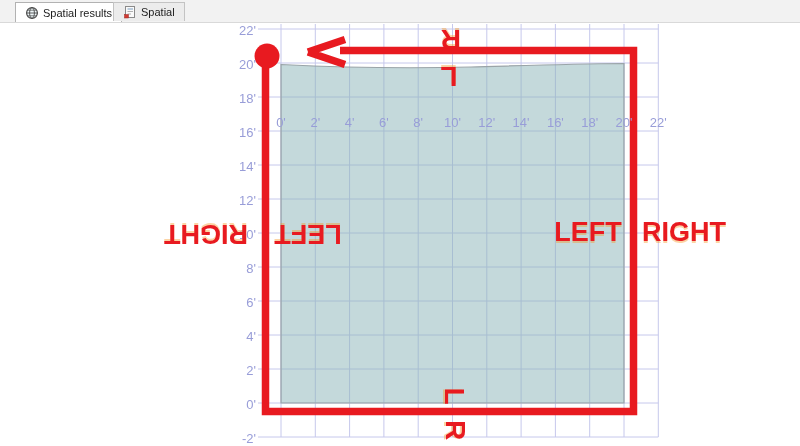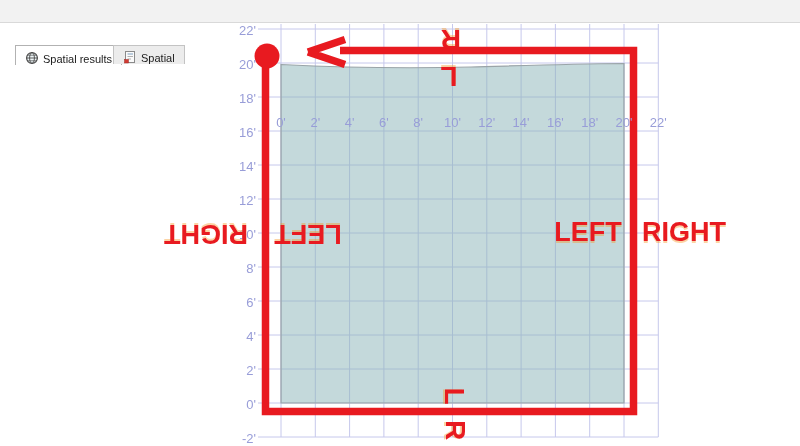--- a/index.html
+++ b/index.html
@@ -1,23 +1,23 @@
 <!DOCTYPE html>
 <html><head>
 <meta charset="utf-8">
 <style>
   html,body{margin:0;padding:0;background:#fff;}
   .screen{position:relative;width:800px;height:446px;overflow:hidden;background:#fff;
           font-family:"Liberation Sans",sans-serif;}
   
   .tabbar{position:absolute;left:0;top:0;width:800px;height:22px;background:#f2f2f2;
           border-bottom:1px solid #d9d9d9;z-index:30;}
-  .tab{position:absolute;top:2px;height:19px;display:flex;align-items:flex-end;gap:4px;
-       padding:0 9px;font-size:11px;color:#1b1b1b;border:1px solid #c3c3c3;border-bottom:none;
-       box-sizing:border-box;background:#ececec;cursor:default;margin-top:43px;}
+  .tab{position:absolute;top:2px;height:19px;display:flex;align-items:center;gap:4px;
+       padding:8px 9px;font-size:11px;color:#1b1b1b;border:1px solid #c3c3c3;border-bottom:none;
+       box-sizing:border-box;background:#ececec;cursor:default;}
   .tab.active{background:#ffffff;border-color:#b2b2b2;height:20px;}
   .ticon{display:inline-flex;width:14px;height:14px;}
   
   .plot{position:absolute;left:0;top:0;width:800px;height:446px;}
   #plot-svg{position:absolute;left:0;top:0;}
   .axlab{position:absolute;font-size:13px;color:#989dd8;white-space:nowrap;}
   .xlab{transform:translateX(-50%);}
   .ylab{width:32px;text-align:right;}
   
   .red-label{position:absolute;font-weight:bold;color:#e81a20;white-space:nowrap;

